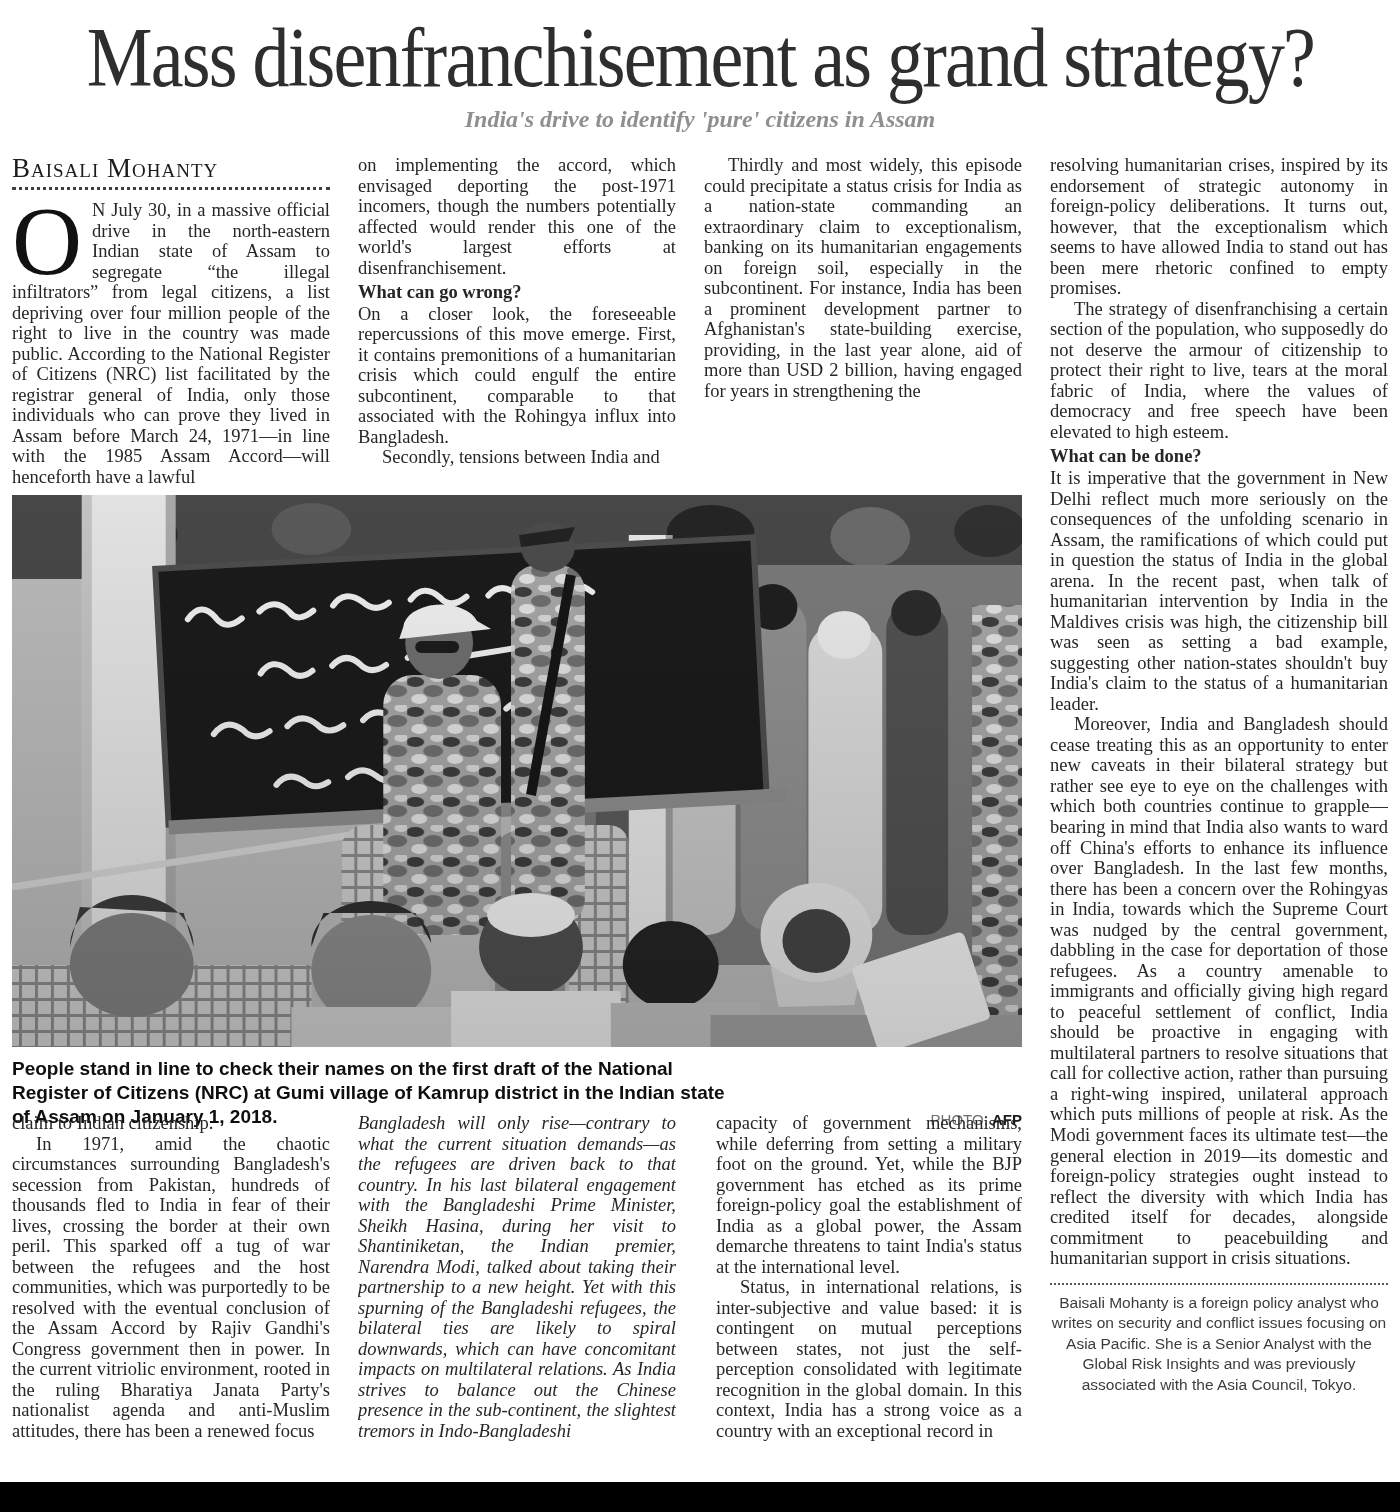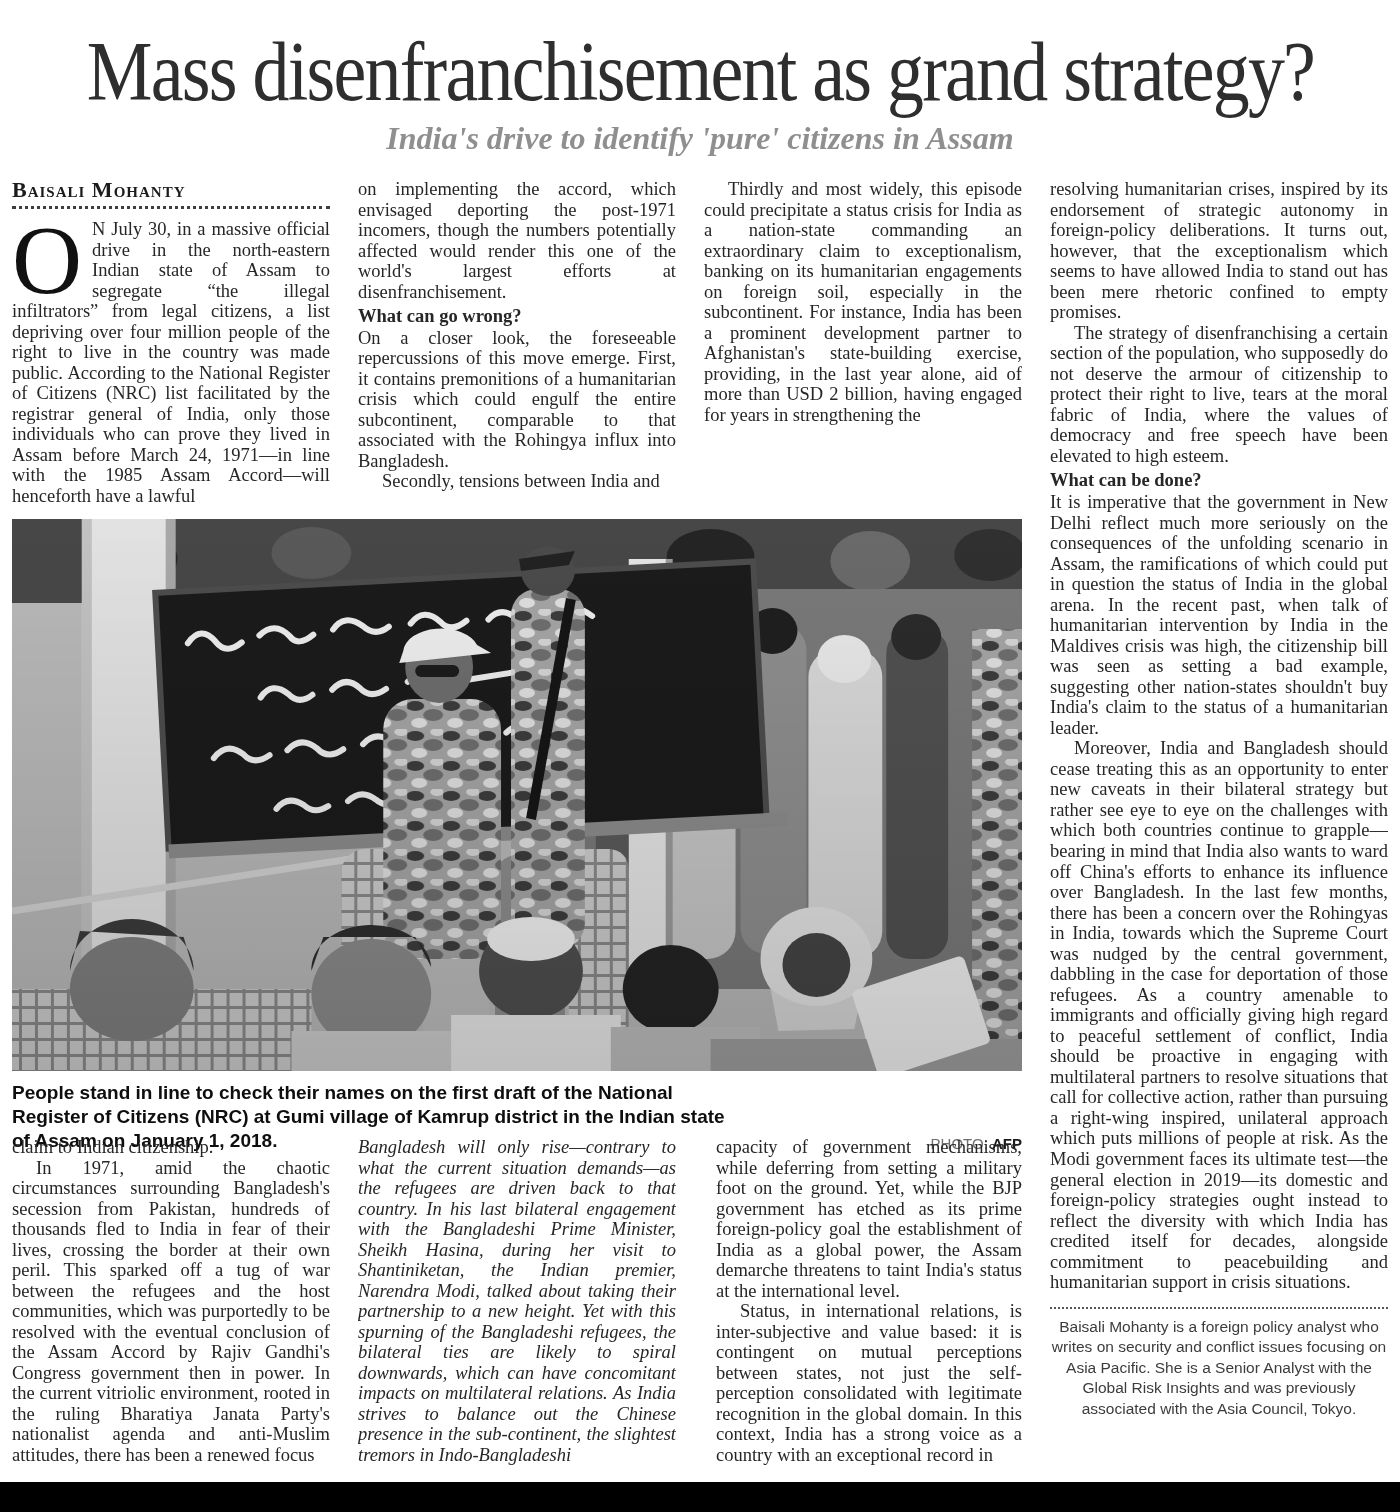--- a/index.html
+++ b/index.html
@@ -1,24 +1,24 @@
 <!DOCTYPE html>
 <html><head>
 <meta charset="utf-8">
 <style>
   html,body{margin:0;padding:0;background:#ffffff;}
   .page{position:relative;width:1400px;height:1512px;background:#fff;overflow:hidden;
         font-family:"Liberation Serif",serif;color:#262626;}
 
   
-  .masthead{text-align:center;padding-top:30px;}
+  .masthead{text-align:center;padding-top:16px;}
   .headline{display:inline-block;font-size:84px;font-weight:500;color:#2e2e2e;
             letter-spacing:-2px;line-height:1.0;transform:scaleX(.88);transform-origin:center;
             white-space:nowrap;margin:0;}
-  .deck{margin-top:6px;font-size:32px;font-style:italic;font-weight:700;color:#8f8f8f;
+  .deck{margin-top:6px;font-size:24px;font-style:italic;font-weight:700;color:#8f8f8f;
         letter-spacing:0;}
 
   
   .content{padding:22px 12px 0 12px;display:grid;
            grid-template-columns:318px 318px 318px 1fr;
            grid-template-rows:340px 552px 66px auto;
            column-gap:28px;}
   .tcol{font-size:18.5px;line-height:1.11;text-align:justify;overflow:hidden;}
   .tcol p{margin:0;}
   p.ind{text-indent:24px;}
@@ -28,21 +28,21 @@
   .c2t{grid-column:2;grid-row:1;}
   .c3t{grid-column:3;grid-row:1;}
   .c4 {grid-column:4;grid-row:1 / span 4;}
   .photo-cell{grid-column:1 / span 3;grid-row:2;}
   .caption-cell{grid-column:1 / span 3;grid-row:3;}
   .c1b{grid-column:1;grid-row:4;}
   .c2b{grid-column:2;grid-row:4;font-style:italic;}
   .c3b{grid-column:3;grid-row:4;margin-left:12px;}
 
   
-  .byline{font-variant:small-caps;font-weight:700;font-size:22px;letter-spacing:1px;
+  .byline{font-variant:small-caps;font-weight:400;font-size:27px;letter-spacing:1px;
           color:#1c1c1c;line-height:1;}
   .dotrule{border-bottom:3px dotted #3f3f3f;margin:5px 0 10px 0;}
 
   .dropcap{float:left;font-size:97px;line-height:.75;padding:6px 10px 0 0;color:#111;}
 
   
   .photo-frame{width:100%;height:100%;}
   .photo-frame svg{display:block;width:100%;height:100%;}
 
   

